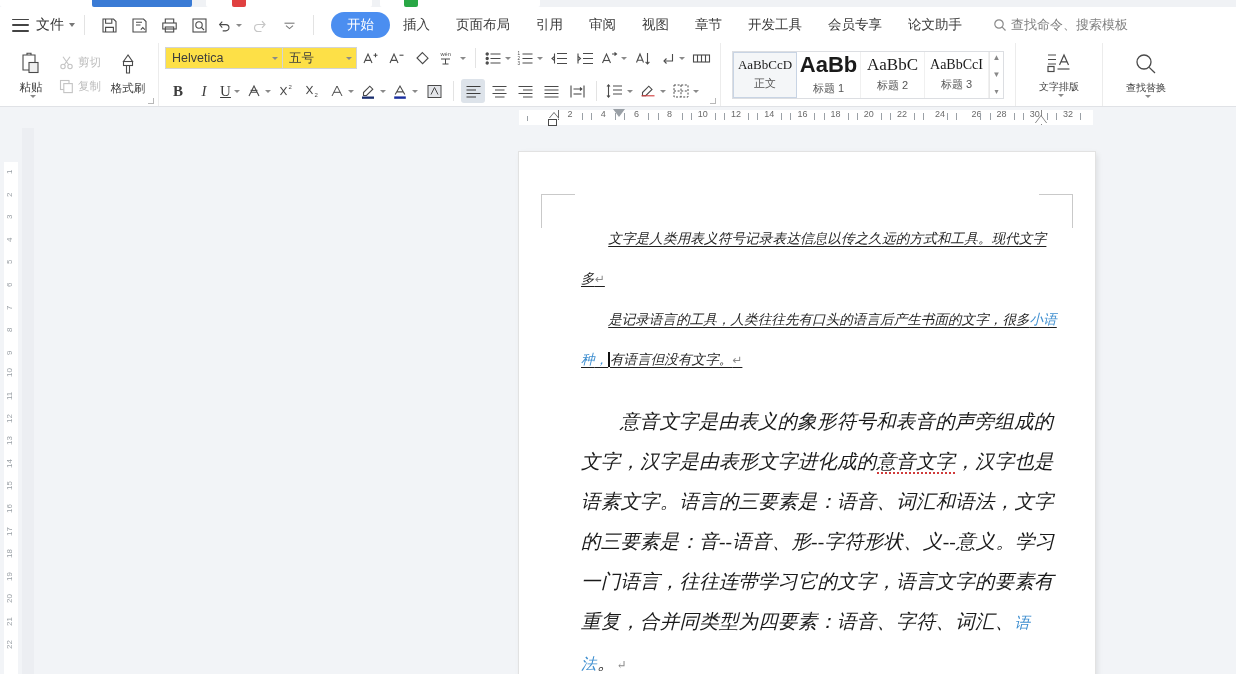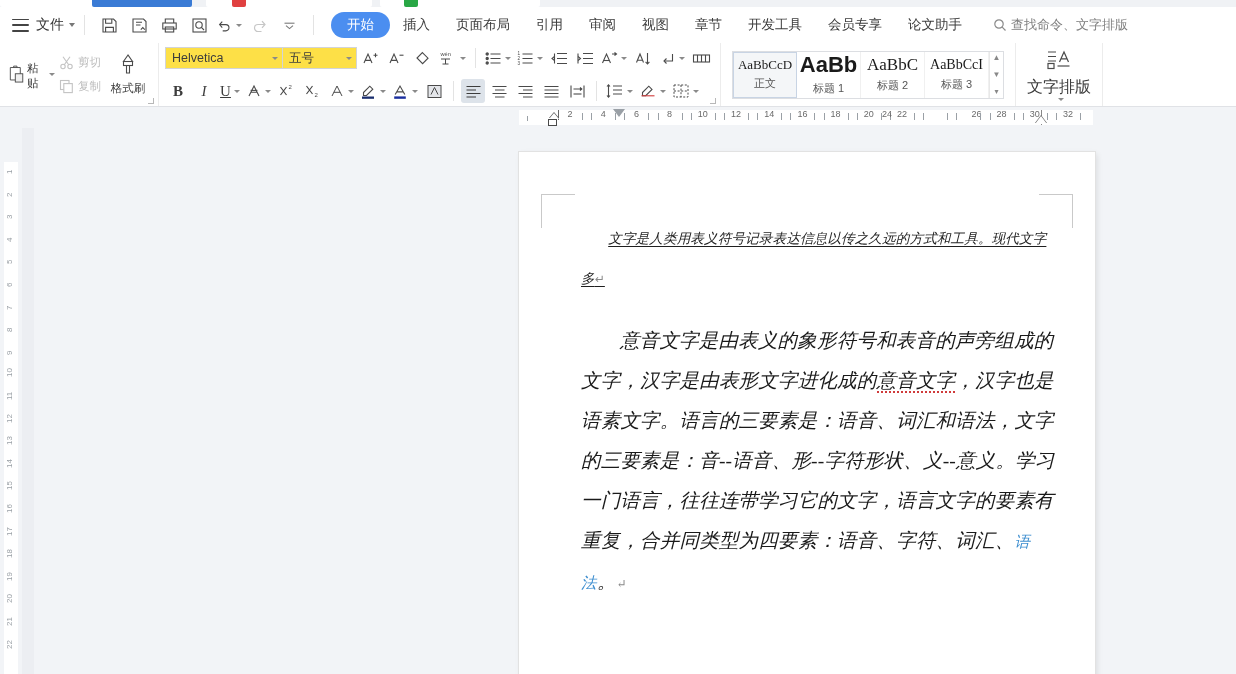--- a/index.html
+++ b/index.html
@@ -70,21 +70,21 @@
     background: #ffffff;
     border-bottom: 1px solid #e0e2e6;
     display: flex; align-items: stretch;
   }
   .rgroup { display: flex; align-items: center; height: 100%; position: relative; }
   .rgroup + .rgroup { border-left: 1px solid #ececec; }
   .grp-pad { padding: 0 7px; }
 
   
   .clip-paste {
-    width: 48px; height: 58px; display: flex; 
+    width: 48px; height: 58px; display: flex; flex-direction: column;
     align-items: center; justify-content: center; cursor: default;
   }
   .clip-paste .lbl { font-size: 11.5px; color: #3c3c3c; margin-top: 3px; }
   .clip-col { display: flex; flex-direction: column; justify-content: center; height: 58px; }
   .clip-item {
     display: flex; align-items: center; height: 24px; padding: 0 4px;
     font-size: 11.5px; cursor: default;
   }
   .clip-item .lbl { margin-left: 4px; }
   .dim { color: #bdbdbd; }
@@ -135,21 +135,21 @@
     width: 14px; display: flex; flex-direction: column;
     justify-content: space-between; align-items: center;
     padding: 2px 0; background: #fff; border-left: 1px solid #e8e8e8;
   }
   .gal-scroll span { font-size: 8px; color: #888; line-height: 1; cursor: default; }
 
   .bigbtn {
     width: 72px; height: 58px; display: flex; flex-direction: column;
     align-items: center; justify-content: center; cursor: default;
   }
-  .bigbtn .lbl { font-size: 16px; color: #3c3c3c; margin-top: 4px; white-space: nowrap; }
+  .bigbtn .lbl { font-size: 10px; color: #3c3c3c; margin-top: 4px; white-space: nowrap; }
   .lcaret {
     display: inline-block; width: 0; height: 0; margin-left: 3px;
     border-left: 3px solid transparent; border-right: 3px solid transparent;
     border-top: 3.5px solid #8a8a8a; vertical-align: middle;
   }
   .grp-corner {
     position: absolute; right: 4px; bottom: 2px;
     width: 6px; height: 6px;
     border-right: 1px solid #b8b8b8; border-bottom: 1px solid #b8b8b8;
   }
@@ -364,21 +364,21 @@
       <div class="tab">开发工具</div>
       <div class="tab">会员专享</div>
       <div class="tab">论文助手</div>
     </div>
 
     <div class="searchbox">
       <svg width="14" height="14" viewBox="0 0 14 14" fill="none" stroke="#8a8a8a" stroke-width="1.2">
         <circle cx="6" cy="6" r="4.2"></circle>
           <path d="M9.2 9.2L12.5 12.5"></path>
       </svg>
-      <span>查找命令、文字排版</span>
+      <span>查找命令、搜索模板</span>
     </div>
   </div>
 
   <div class="ribbon">
 
     <div class="rgroup grp-pad">
       <div class="clip-paste">
         <svg width="24" height="26" viewBox="0 0 24 26" fill="none" stroke="#4a4a4a" stroke-width="1.1">
           <path d="M4 4h12v15H4z"></path>
             <path d="M8 4V2.3h4V4"></path>
@@ -663,20 +663,28 @@
             <path d="M13.5 13L18 3l4.5 10M15.4 9.8h5.2"></path>
           <rect x="2" y="14.5" width="6" height="5"></rect>
             <path d="M11.5 17h12"></path>
         </svg>
         <span class="lbl">文字排版</span>
         <span class="lcaret"></span>
       </div>
     </div>
 
     <div class="rgroup grp-pad">
+      <div class="bigbtn">
+        <svg width="26" height="25" viewBox="0 0 26 25" fill="none" stroke="#4a4a4a" stroke-width="1.3">
+          <circle cx="11" cy="10" r="7"></circle>
+            <path d="M16.2 15.4L22 21"></path>
+        </svg>
+        <span class="lbl">查找替换</span>
+        <span class="lcaret"></span>
+      </div>
     </div>
   </div>
 
   <div class="hruler">
     <div class="band" style="left:519px;width:574px;"></div>
     <div id="hticks">
         <div class="tickgrp tick-num" style="left: 570px;">2</div>
         <div class="tick-line" style="left: 558px; top: 6px; height: 7px;"></div>
         <div class="tick-line" style="left: 582px; top: 6px; height: 7px;"></div>
         <div class="tickgrp tick-num" style="left: 603.2px;">4</div>
@@ -702,21 +710,21 @@
         <div class="tick-line" style="left: 814.4px; top: 6px; height: 7px;"></div>
         <div class="tickgrp tick-num" style="left: 835.6px;">18</div>
         <div class="tick-line" style="left: 823.6px; top: 6px; height: 7px;"></div>
         <div class="tick-line" style="left: 847.6px; top: 6px; height: 7px;"></div>
         <div class="tickgrp tick-num" style="left: 868.8px;">20</div>
         <div class="tick-line" style="left: 856.8px; top: 6px; height: 7px;"></div>
         <div class="tick-line" style="left: 880.8px; top: 6px; height: 7px;"></div>
         <div class="tickgrp tick-num" style="left: 902px;">22</div>
         <div class="tick-line" style="left: 890px; top: 6px; height: 7px;"></div>
         <div class="tick-line" style="left: 914px; top: 6px; height: 7px;"></div>
-        <div class="tickgrp tick-num" style="left: 887px;">24</div>
+        <div class="tickgrp tick-num" style="left: 940px;">24</div>
         <div class="tick-line" style="left: 923.2px; top: 6px; height: 7px;"></div>
         <div class="tick-line" style="left: 947.2px; top: 6px; height: 7px;"></div>
         <div class="tickgrp tick-num" style="left: 968.4px; margin-left: 8px;">26</div>
         <div class="tick-line" style="left: 956.4px; top: 6px; height: 7px;"></div>
         <div class="tick-line" style="left: 980.4px; top: 6px; height: 7px;"></div>
         <div class="tickgrp tick-num" style="left: 1001.6px;">28</div>
         <div class="tick-line" style="left: 989.6px; top: 6px; height: 7px;"></div>
         <div class="tick-line" style="left: 1013.6px; top: 6px; height: 7px;"></div>
         <div class="tickgrp tick-num" style="left: 1034.8px;">30</div>
         <div class="tick-line" style="left: 1022.8px; top: 6px; height: 7px;"></div>
@@ -768,20 +776,23 @@
     <div class="page">
       <div class="crop-tl"></div>
       <div class="crop-tr"></div>
 
       <div class="doc-body">
 
         <p class="p-intro">
           <span>文字是人类用表义符号记录表达信息以传之久远的方式和工具。现代文字多</span><span class="pilcrow">↵</span>
         </p>
 
+        <p class="p-intro2">
+          <span>是记录语言的工具，人类往往先有口头的语言后产生书面的文字，很多</span><span class="blue">小语种</span><span class="blue">，</span><span class="caretmark"></span><span>有语言但没有文字。</span><span class="pilcrow">↵</span>
+        </p>
 
         <p class="p-main">
           <span>意音文字是由表义的象形符号和表音的声旁组成的文字，汉字是由表形文字进化成的</span><span class="sq">意音文字</span><span>，汉字也是语素文字。语言的三要素是：语音、词汇和语法，文字的三要素是：音--语音、形--字符形状、义--意义。学习一门语言，往往连带学习它的文字，语言文字的要素有重复，合并同类型为四要素：语音、字符、词汇、</span><span class="small-blue">语法</span><span>。</span><span class="pilcrow">↵</span>
         </p>
 
       </div>
     </div>
   </div>
 
 

